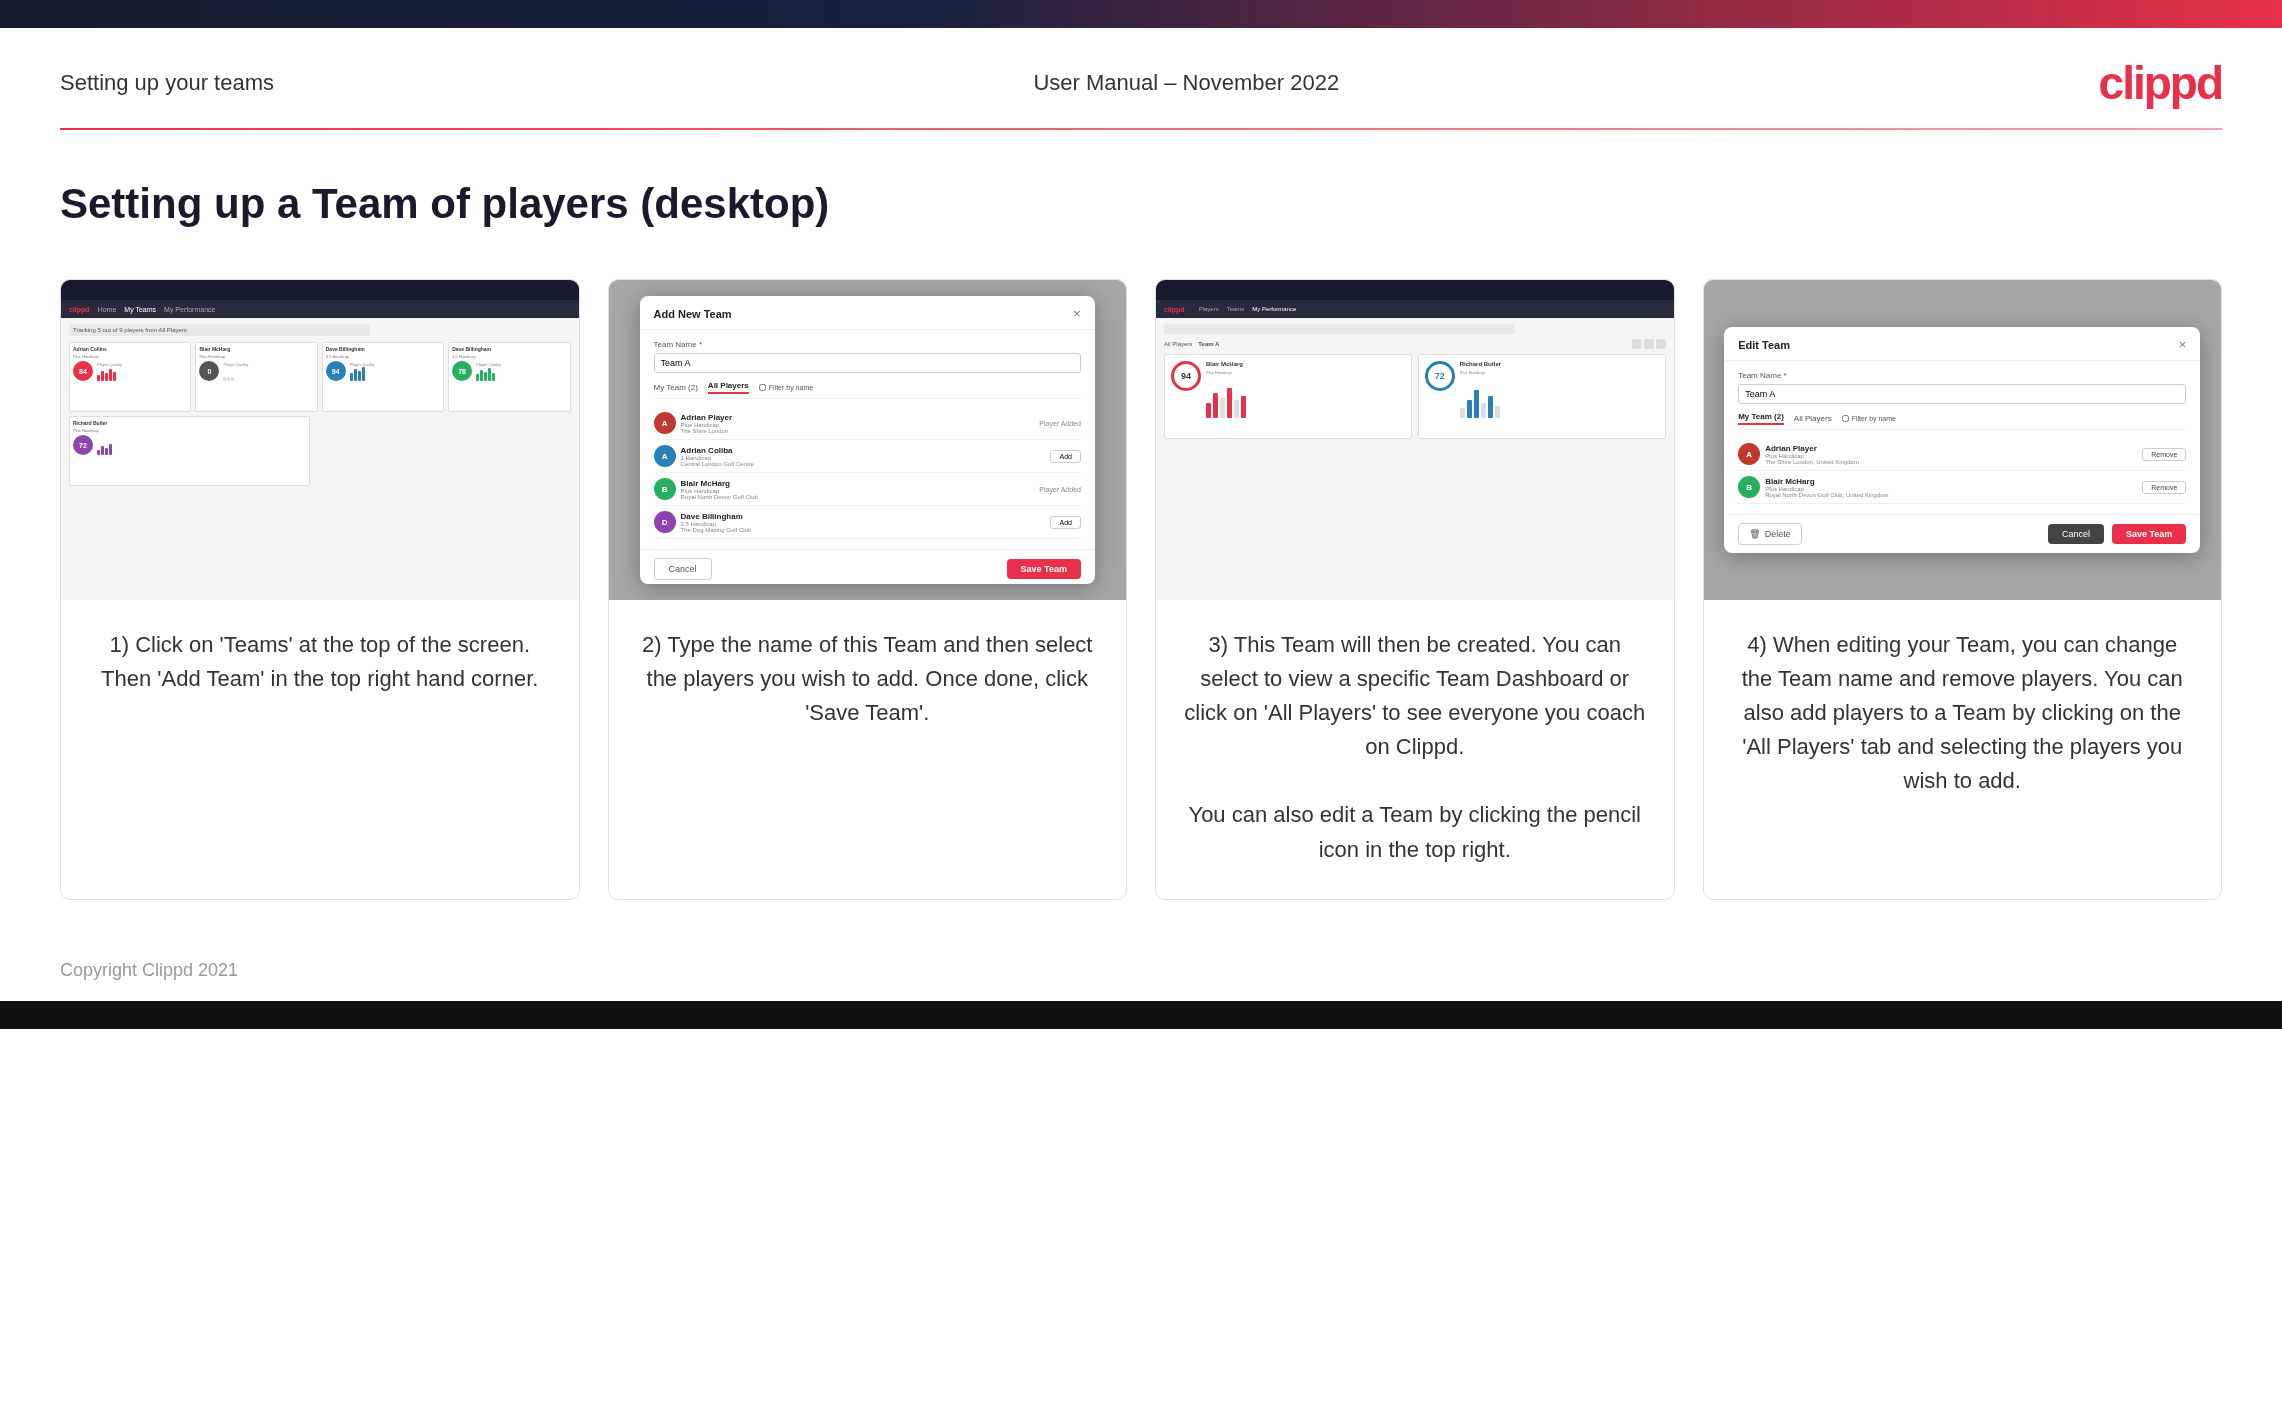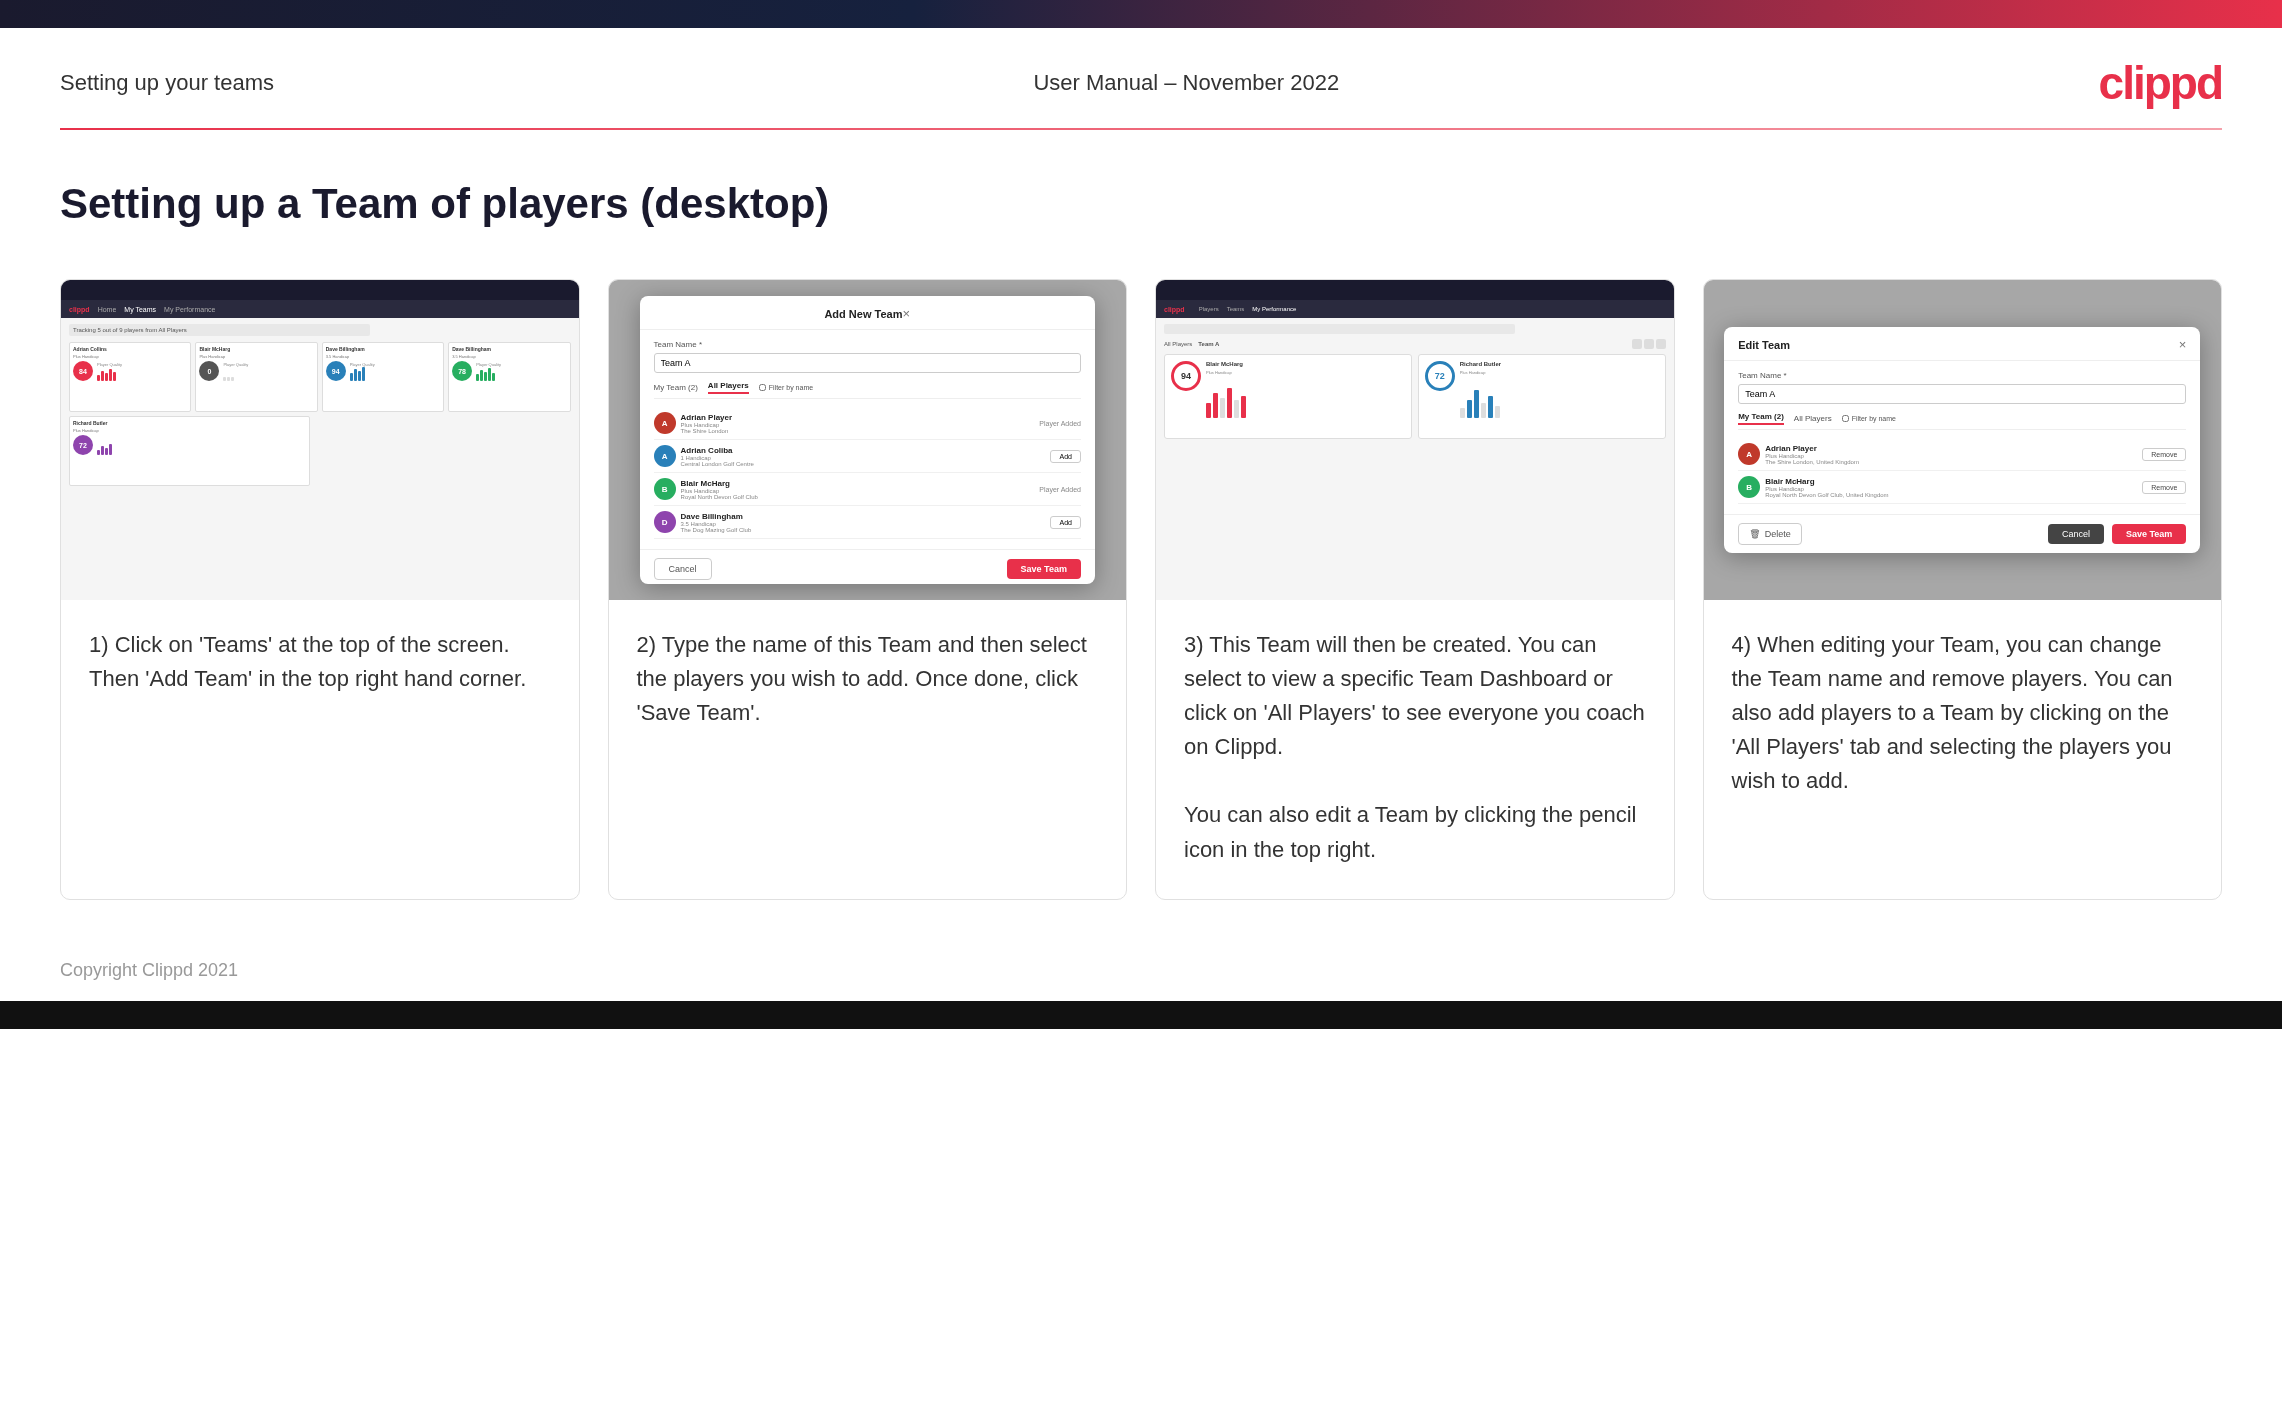--- a/index.html
+++ b/index.html
@@ -88,20 +88,21 @@
       align-items: center;
       justify-content: center;
     }
 
     .card-text {
       padding: 28px 28px 32px 28px;
       font-size: 22px;
       line-height: 1.55;
       color: #333;
       flex: 1;
+      text-align: center;
     }
 
     
     .screenshot-1 {
       background: #f5f5f5;
       width: 100%;
       height: 100%;
       position: relative;
     }
     .ss1-topbar {
@@ -164,21 +165,21 @@
     .modal-box {
       background: #fff;
       border-radius: 8px;
       width: 88%;
       max-height: 90%;
       overflow: hidden;
       box-shadow: 0 4px 24px rgba(0,0,0,0.3);
     }
     .modal-header {
       display: flex;
-      justify-content: center;
+      justify-content: space-between;
       align-items: center;
       padding: 10px 14px 8px 14px;
       border-bottom: 1px solid #eee;
     }
     .modal-title {
       font-size: 11px;
       font-weight: 700;
       color: #222;
     }
     .modal-close {

